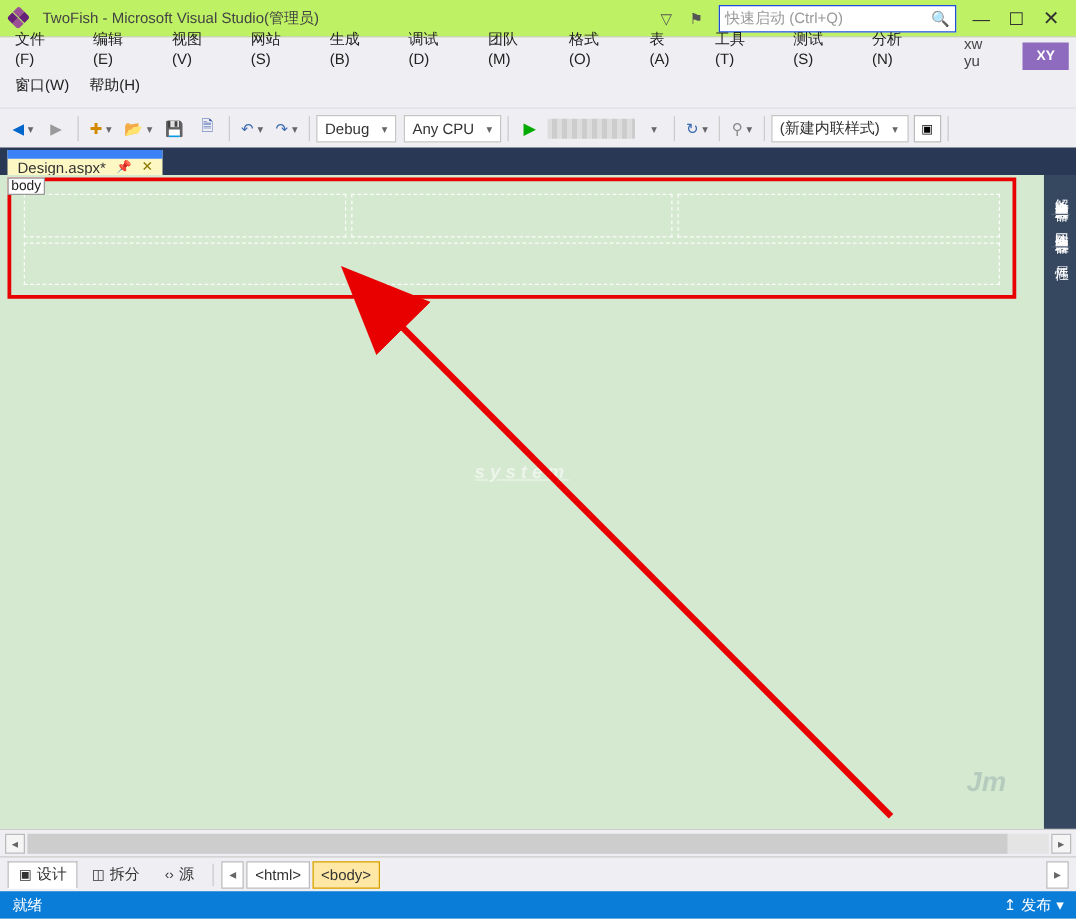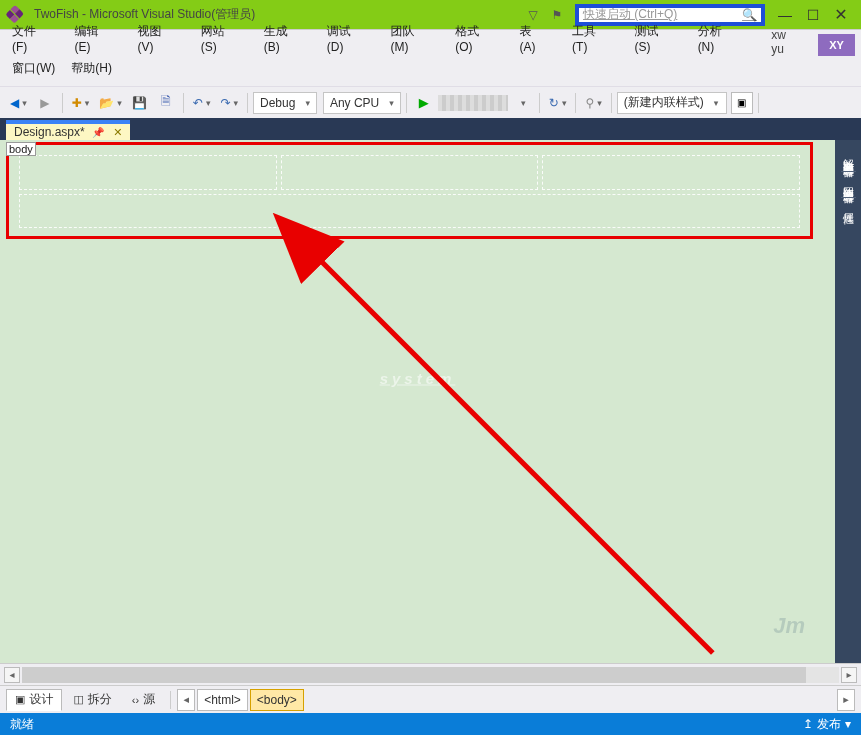--- a/index.html
+++ b/index.html
@@ -1,29 +1,29 @@
 <!DOCTYPE html>
 <html><head>
 <meta charset="utf-8">
 <style>
   * { margin: 0; padding: 0; box-sizing: border-box; font-family: "Microsoft YaHei", Tahoma, sans-serif; }
   body { background: #eee; width: 861px; height: 735px; overflow: hidden; font-size: 12px; }
 
   
-  .titlebar { height: 30px; background: #84cc16; display: flex; align-items: center; padding: 0 6px; border-bottom: 1px solid #ccc; }
+  .titlebar { height: 30px; background: #bef264; display: flex; align-items: center; padding: 0 6px; border-bottom: 1px solid #ccc; }
   .titlebar .logo { width: 18px; height: 18px; margin-right: 6px; display: flex; flex-wrap: wrap; transform: rotate(45deg) scale(0.8); }
   .titlebar .logo span { width: 8px; height: 8px; }
   .titlebar .logo span:nth-child(1){background:#9b4f96;border-radius:3px 0 0 0;}
   .titlebar .logo span:nth-child(2){background:#68217a;border-radius:0 3px 0 0;}
   .titlebar .logo span:nth-child(3){background:#68217a;border-radius:0 0 0 3px;}
   .titlebar .logo span:nth-child(4){background:#9b4f96;border-radius:0 0 3px 0;}
   .titlebar .title { color:#444; flex: 0 0 auto; margin-left:4px;}
   .titlebar .spacer { flex: 1; }
   .titlebar .glyph-btn { width:24px; height:24px; display:flex;align-items:center;justify-content:center;color:#555; }
-  .titlebar .searchbox { width: 190px; height: 22px; border:4px solid #1d4ed8; background:#fff; display:flex; align-items:center; padding:0 4px; margin:0 6px; color:#999;text-decoration:underline;}
+  .titlebar .searchbox { width: 190px; height: 22px; border:1px solid #1d4ed8; background:#fff; display:flex; align-items:center; padding:0 4px; margin:0 6px; color:#999;}
   .titlebar .searchbox .mag { color:#777; margin-left:auto; }
   .winbtn { width:28px; height:22px; display:flex;align-items:center;justify-content:center;color:#333;font-size:14px;}
   .winbtn.close { font-size:16px; }
 
   
   .menubar { height: 26px; background:#efeef2; display:flex; align-items:flex-end; padding:0 6px; gap:16px;}
   .menubar .menuitem { padding: 2px 6px; color:#222; }
   .menubar .spacer { flex:1; }
   .menubar .user { color:#444; margin-right:4px; }
   .menubar .avatar { width:42px; height:22px; background:#8e6bbf; color:#fff; display:flex;align-items:center;justify-content:center; font-weight:bold; font-size:11px;}
@@ -40,21 +40,21 @@
   .tsep { width:1px; height:20px; background:#ccc; margin:0 3px; }
   .combo { height:22px; border:1px solid #c5c5c5; background:#fff; display:flex; align-items:center; padding:0 6px; color:#333; }
   .combo::after { content:"▾"; font-size:9px; margin-left:10px; color:#666;}
   .playbtn { color:#0a0; font-size:13px;}
   .grayblock { width:70px; height:16px; background: repeating-linear-gradient(90deg,#ddd,#ddd 4px,#ccc 4px,#ccc 8px);}
   .toolbar .endicons { margin-left: 2px; display:flex; gap:2px;}
   .squareicon { width:22px; height:22px; border:1px solid #bbb; display:flex;align-items:center;justify-content:center; font-size:10px; background:#fff;}
 
   
   .tabwell { height: 22px; background:#293955; display:flex; align-items:flex-end; padding-left:6px; }
-  .doctab { height: 20px; background:#fdf7c3; border-top:4px solid #3b82f6; display:flex; align-items:center; padding:0 8px; gap:8px; color:#333; position:relative;}
+  .doctab { height: 20px; background:#fdf7c3; border-top:7px solid #3b82f6; display:flex; align-items:center; padding:0 8px; gap:8px; color:#333; position:relative;}
   .doctab .tabclose { font-size:11px; color:#8a7a00; }
   .doctab .pin { font-size:10px; color:#8a7a00; }
 
   
   .mainarea { position:relative; display:flex; height: calc(735px - 30px - 26px - 24px - 6px - 32px - 22px - 22px - 28px - 22px); }
   .designer-wrap { flex:1; background:#d5e8d0; position:relative; overflow:hidden; }
   .bodytag { position:absolute; top:2px; left:6px; font-size:11px; color:#222; border:1px solid #999; background:#fff; padding:0 2px; line-height:12px;}
   .redbox { position:absolute; top:2px; left:6px; right:22px; height:97px; border:3px solid #e80000; background:#d5e8d0; padding:10px 10px 8px 10px;}
   .tablecells { width:100%; height:100%; display:flex; flex-direction:column; gap:4px;}
   .tablecells .row { flex:1; display:flex; gap:4px;}

